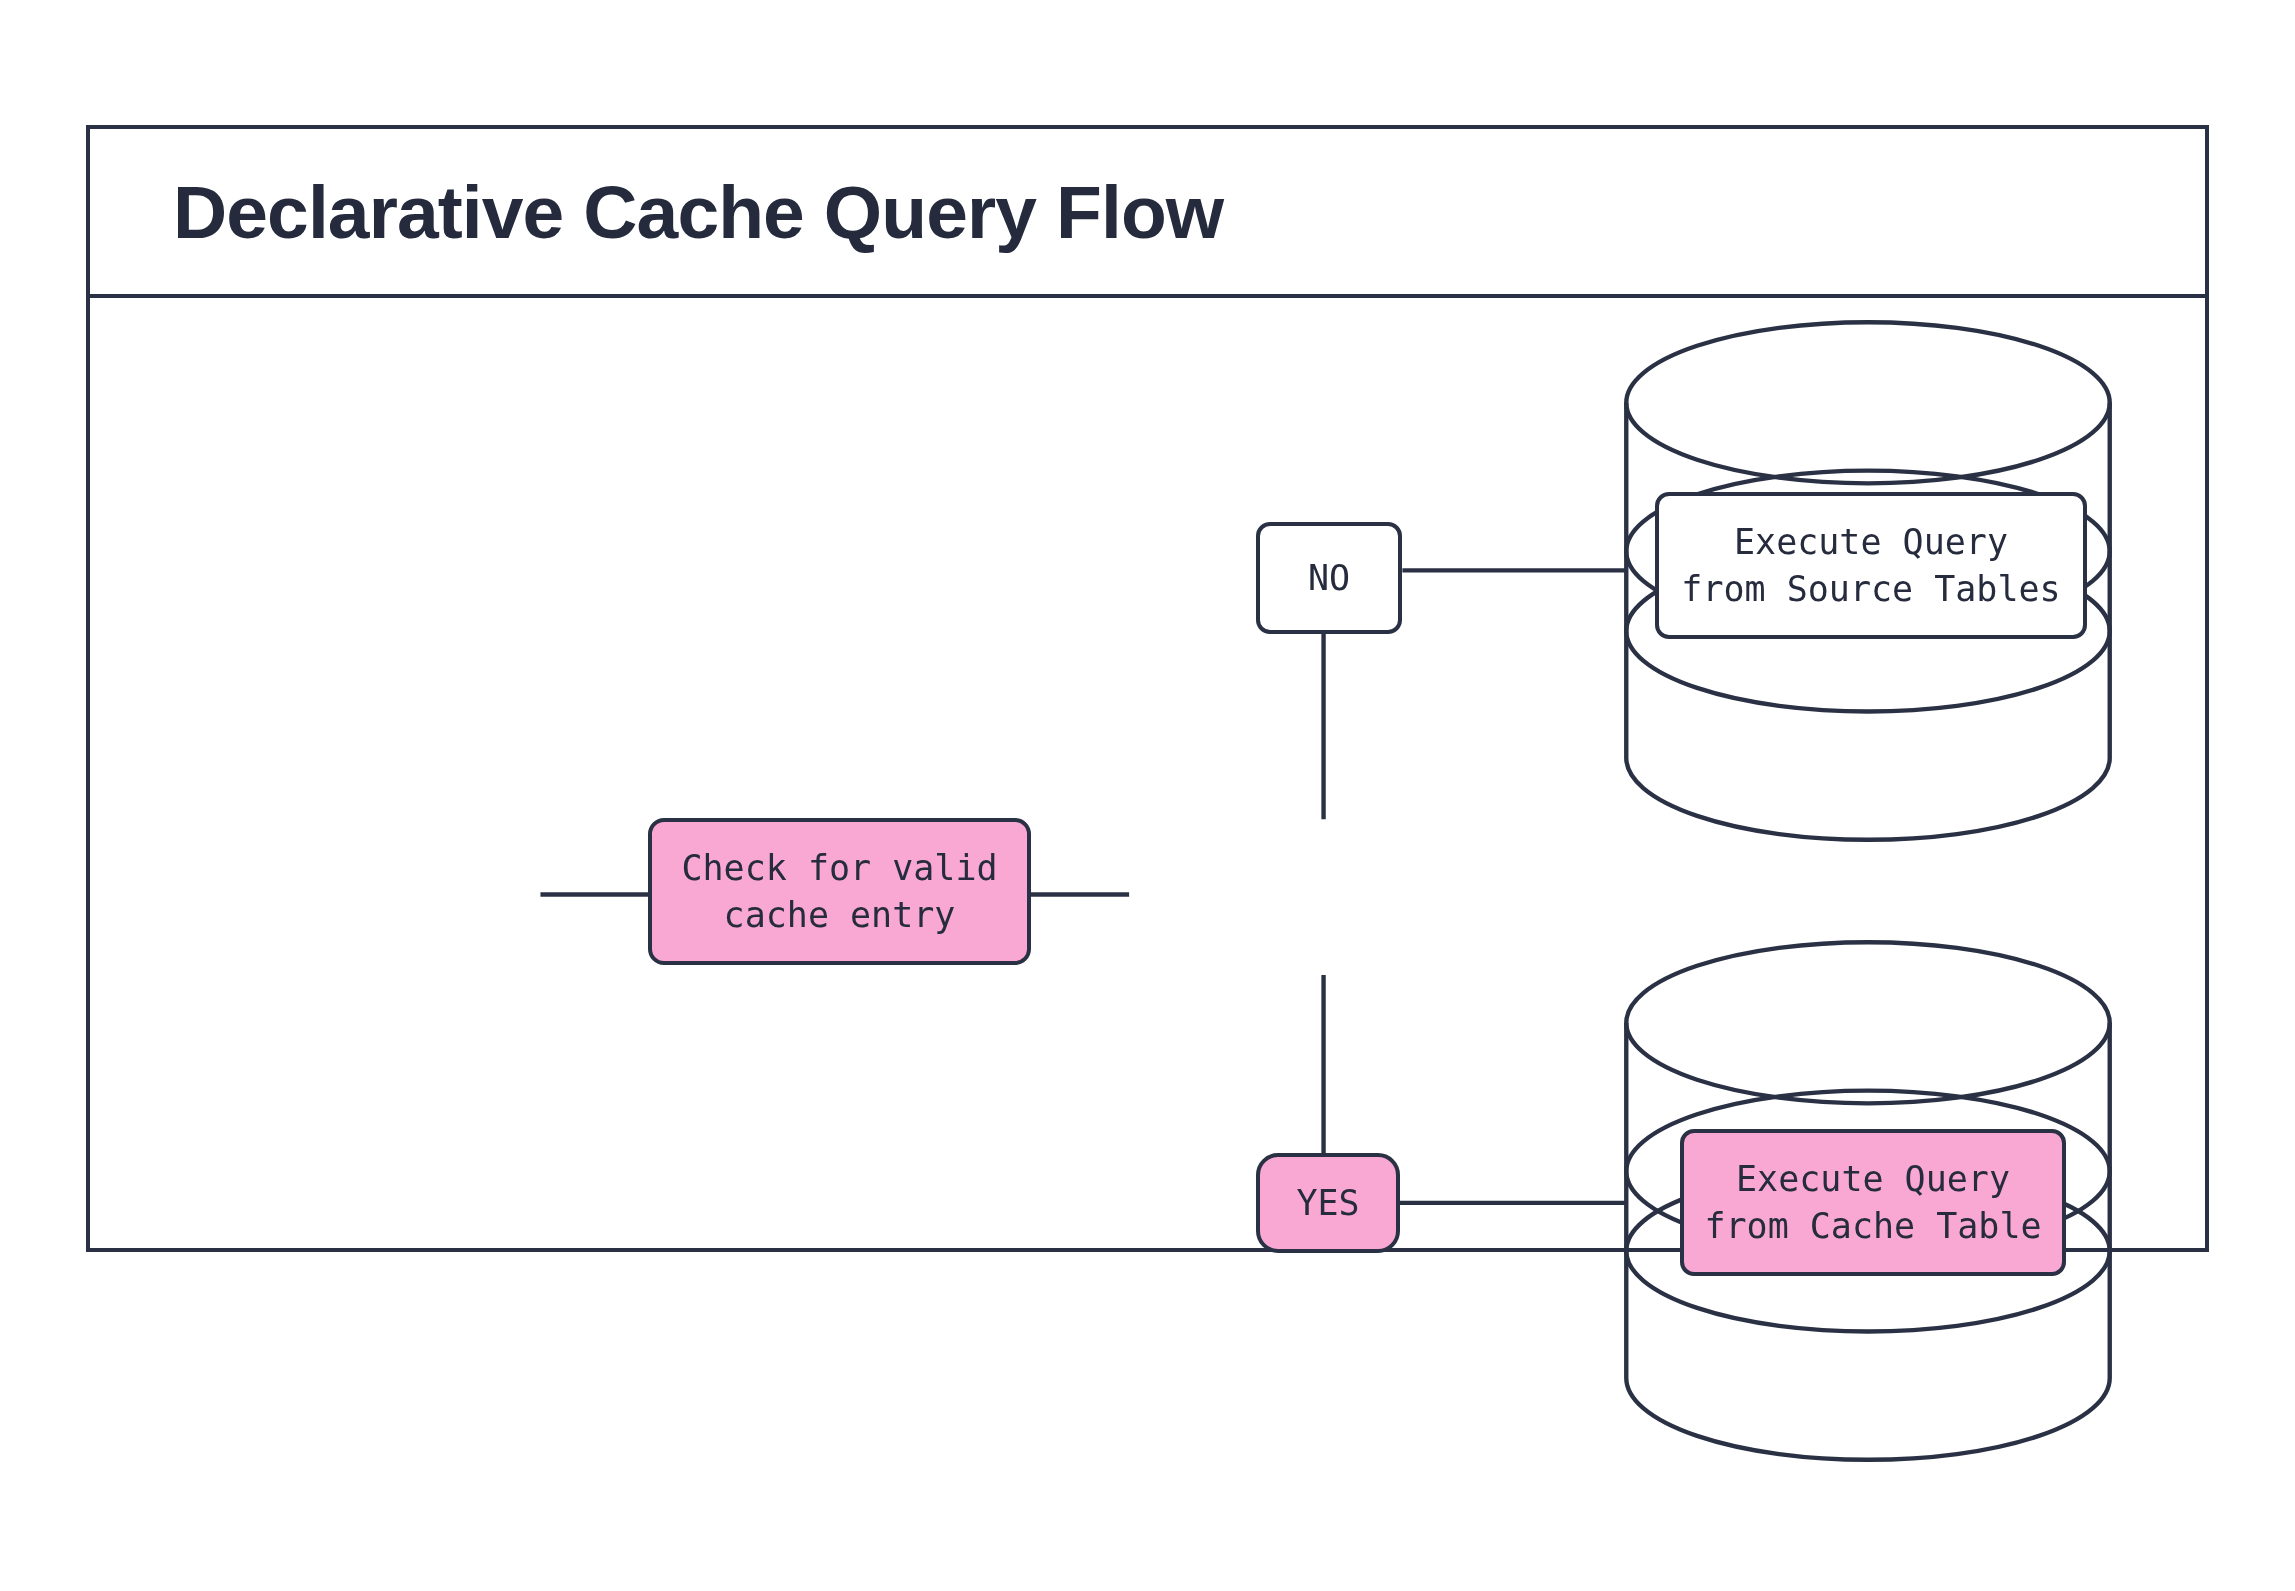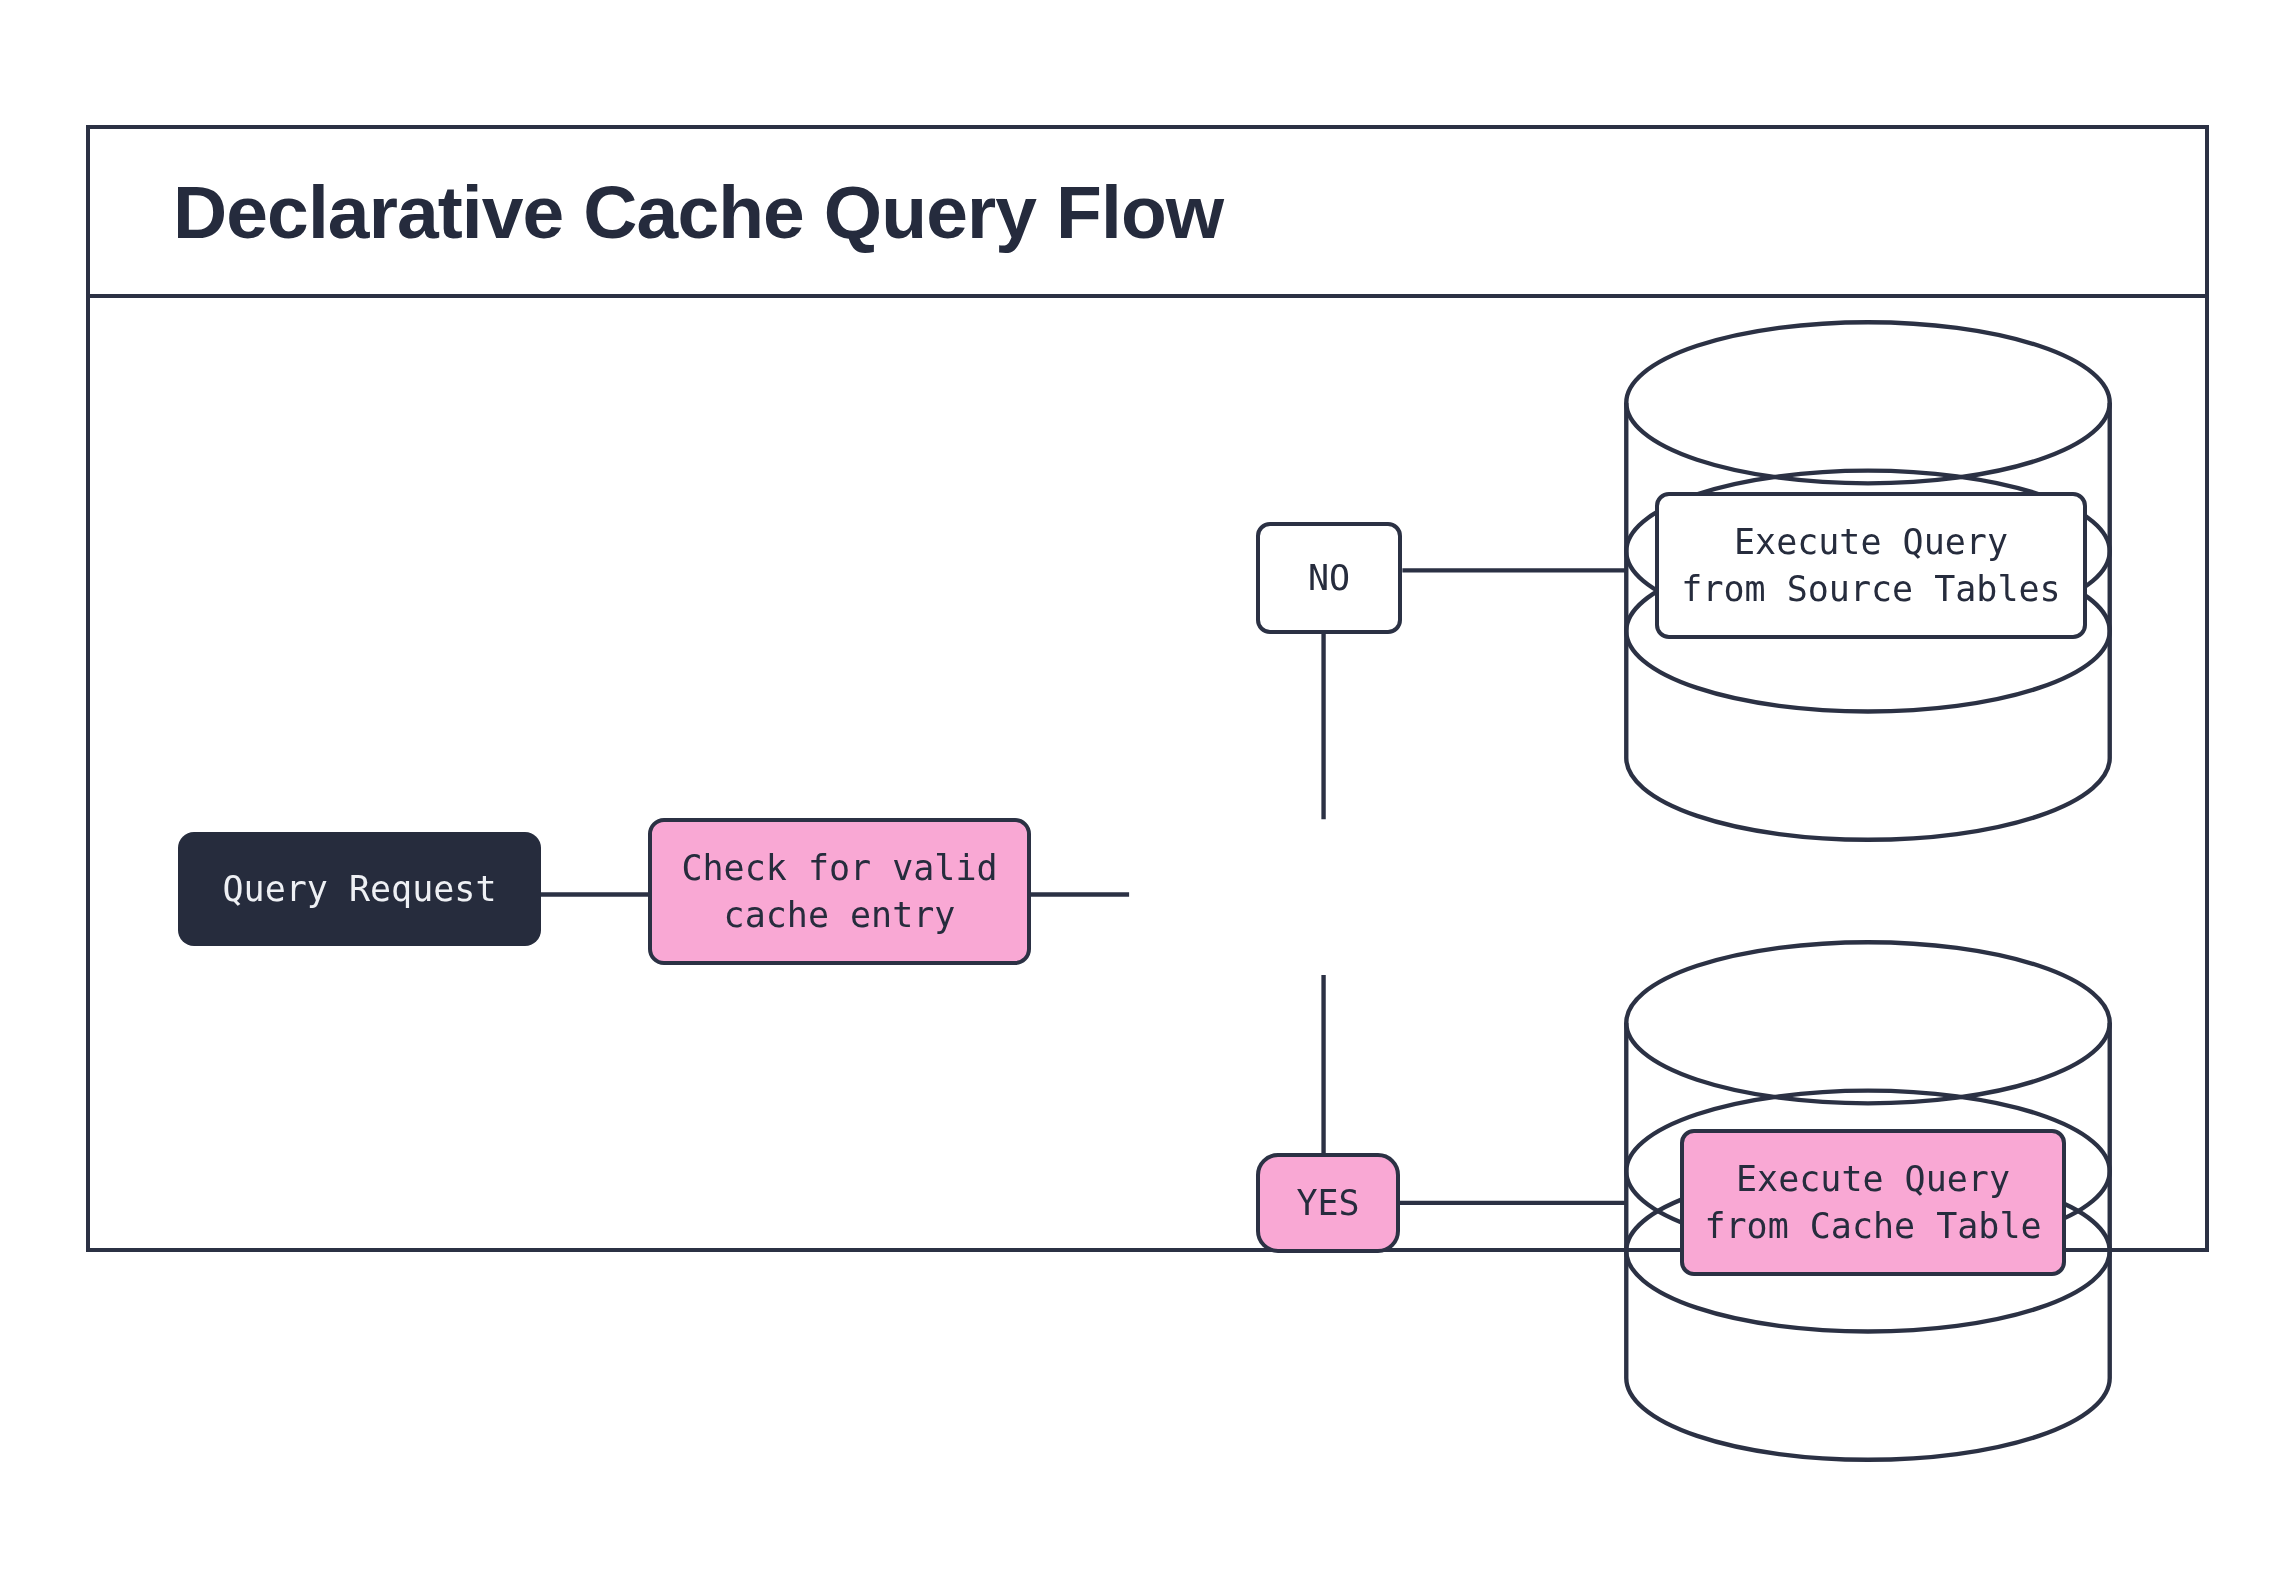--- a/index.html
+++ b/index.html
@@ -132,21 +132,20 @@
     <g stroke="#2b3144" stroke-width="5" fill="none">
       <path d="M2.5 94.5 V500"></path>
       <path d="M554.5 94.5 V500"></path>
       <path d="M2.5 500 A276 93.5 0 0 0 554.5 500"></path>
       <ellipse cx="278.5" cy="355" rx="276" ry="92"></ellipse>
       <ellipse cx="278.5" cy="264" rx="276" ry="92"></ellipse>
       <ellipse cx="278.5" cy="94.5" rx="276" ry="92"></ellipse>
     </g>
   </svg>
 
-  <div class="node dark node-query">Query Request</div>
   <div class="node green node-check">Check for valid
 cache entry</div>
   <div class="node white node-no">NO</div>
   <div class="node green node-yes">YES</div>
   <div class="node white node-srclabel">Execute Query
 from Source Tables</div>
   <div class="node green node-cachelabel">Execute Query
 from Cache Table</div>
 </div>
 

